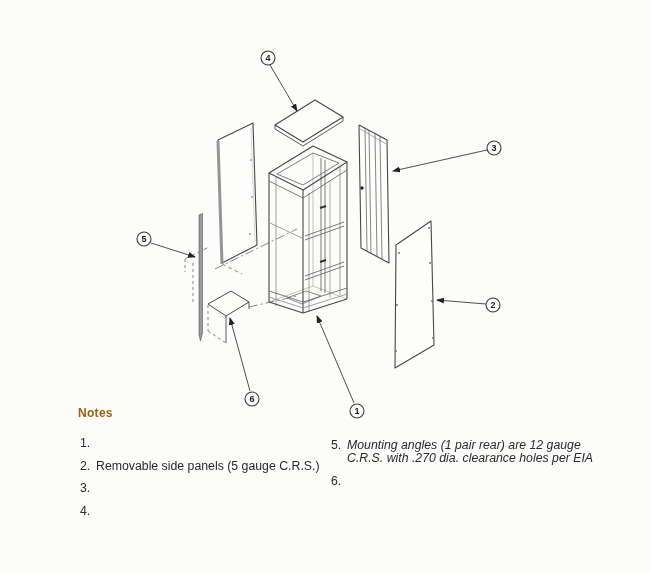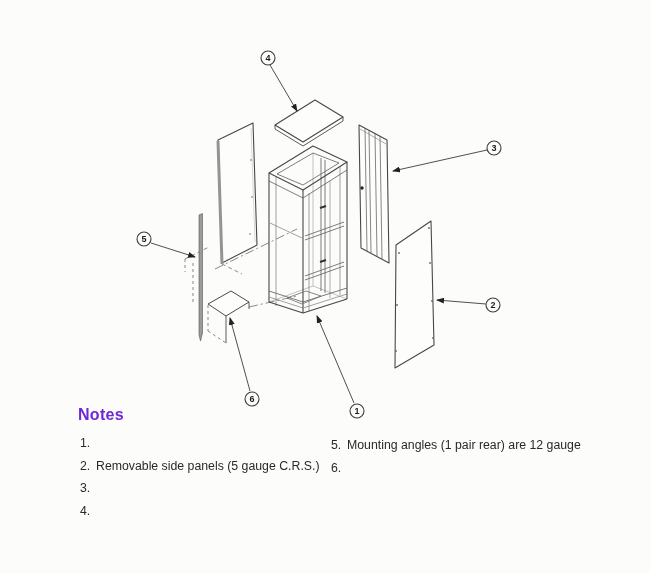--- a/index.html
+++ b/index.html
@@ -6,28 +6,28 @@
   .page{
     position:relative;
     width:650px;height:573px;
     background:#fcfcfb;
     font-family:"Liberation Sans", sans-serif;
     overflow:hidden;
   }
   svg{position:absolute;left:0;top:0;}
   .notes-heading{
     position:absolute;left:78px;top:406px;
-    font-size:16px;font-weight:bold;color:#6d28d9;letter-spacing:.3px;
+    font-size:12px;font-weight:bold;color:#a16207;letter-spacing:.3px;
   }
   .notes-col{position:absolute;color:#2a2a2a;font-size:12.3px;line-height:13.2px;}
   .notes-col.left{left:80px;top:437px;width:250px;}
   .notes-col.right{left:331px;top:439px;width:268px;}
   .note-item{display:flex;margin-bottom:9.5px;}
   .note-num{width:16px;flex:0 0 16px;}
-  .note-text span{display:block;}
+  .note-text span{display:block;font-style:italic;}
   .balloon-num{font-size:9px;font-weight:bold;fill:#1c1c1c;}
 </style>
 </head>
 <body>
 
 <div class="page">
 
   <svg width="650" height="573" viewBox="0 0 650 573">
     <defs>
       <marker id="arrow" markerUnits="userSpaceOnUse" markerWidth="8" markerHeight="6" refX="7" refY="3" orient="auto">
@@ -173,20 +173,21 @@
     <div class="note-item">
       <span class="note-num">4.</span>
     </div>
   </div>
 
   <div class="notes-col right">
     <div class="note-item">
       <span class="note-num">5.</span>
       <span class="note-text">
         <span>Mounting angles (1 pair rear) are 12 gauge</span>
+        <span>C.R.S. with .270 dia. clearance holes per EIA</span>
       </span>
     </div>
     <div class="note-item">
       <span class="note-num">6.</span>
     </div>
   </div>
 
 </div>
 
 </body></html>

